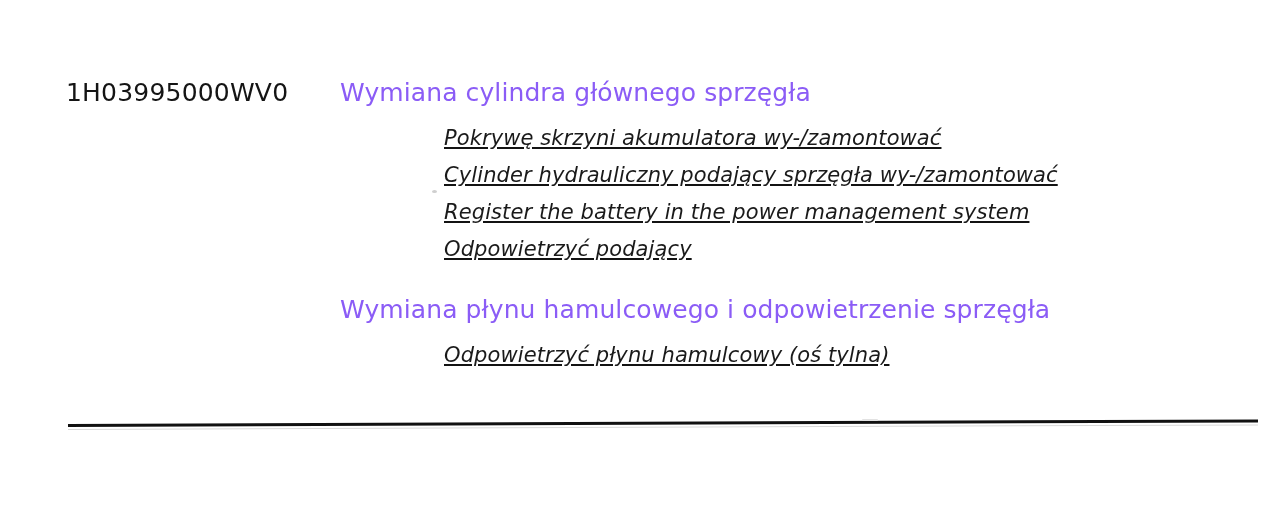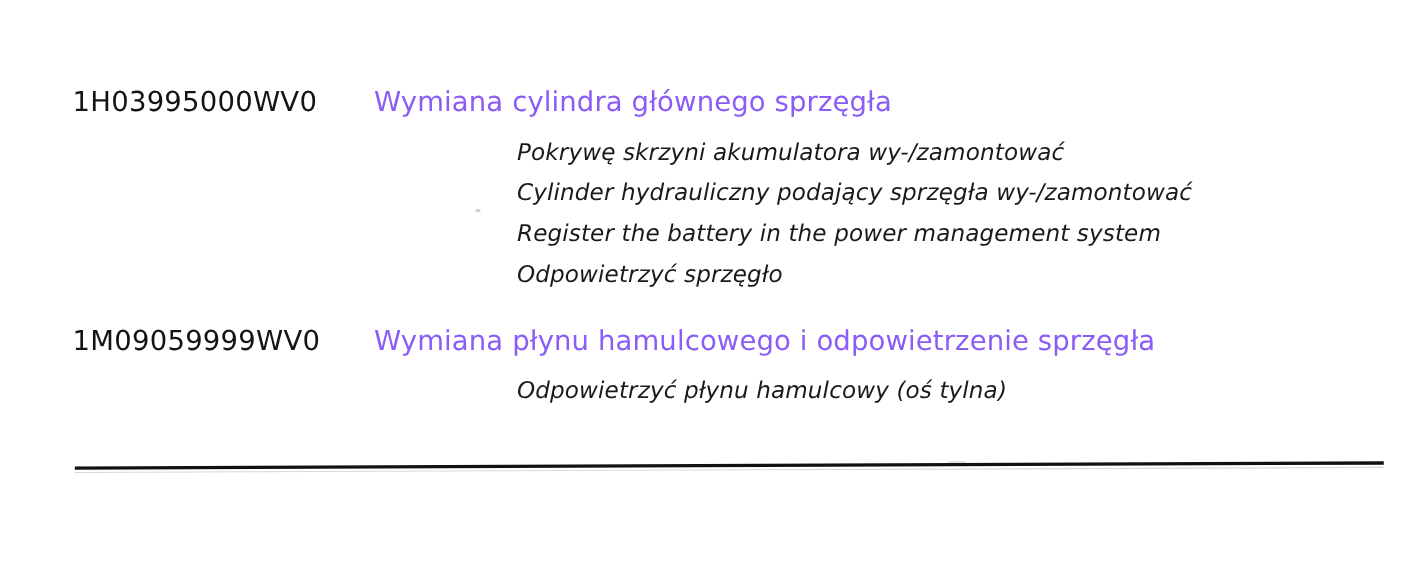--- a/index.html
+++ b/index.html
@@ -44,25 +44,26 @@
     position: absolute;
     left: 340px;
     top: 0;
     font-size: 25px;
     letter-spacing: 0.1px;
     white-space: nowrap;
     color: #8b5cf6;
   }
   .sub-list {
     position: absolute;
-    left: 470px;
+    left: 444px;
     top: 42px;
     margin: 0;
     padding: 0;
     list-style: none;
+    text-decoration: underline;
   }
   .sub-item {
     font-size: 21px;
     font-style: italic;
     line-height: 37px;
     white-space: nowrap;
     color: #1a1a1a;
     letter-spacing: 0.1px;
   }
   #entry-0 { top: 78px; }
@@ -103,27 +104,26 @@
 
   <div class="entry" id="entry-0">
     <div class="entry-head">
       <div class="code">1H03995000WV0</div>
       <div class="title">Wymiana cylindra głównego sprzęgła</div>
     </div>
     <ul class="sub-list">
       <li class="sub-item">Pokrywę skrzyni akumulatora wy-/zamontować</li>
       <li class="sub-item">Cylinder hydrauliczny podający sprzęgła wy-/zamontować</li>
       <li class="sub-item">Register the battery in the power management system</li>
-      <li class="sub-item">Odpowietrzyć sprzęgło</li>
+      <li class="sub-item">Odpowietrzyć podający</li>
     </ul>
   </div>
 
   <div class="entry" id="entry-1">
     <div class="entry-head">
-      <div class="code">1M09059999WV0</div>
       <div class="title">Wymiana płynu hamulcowego i odpowietrzenie sprzęgła</div>
     </div>
     <ul class="sub-list">
       <li class="sub-item">Odpowietrzyć płynu hamulcowy (oś tylna)</li>
     </ul>
   </div>
 
   <div class="rule"></div>
   <div class="rule-shadow"></div>
 

